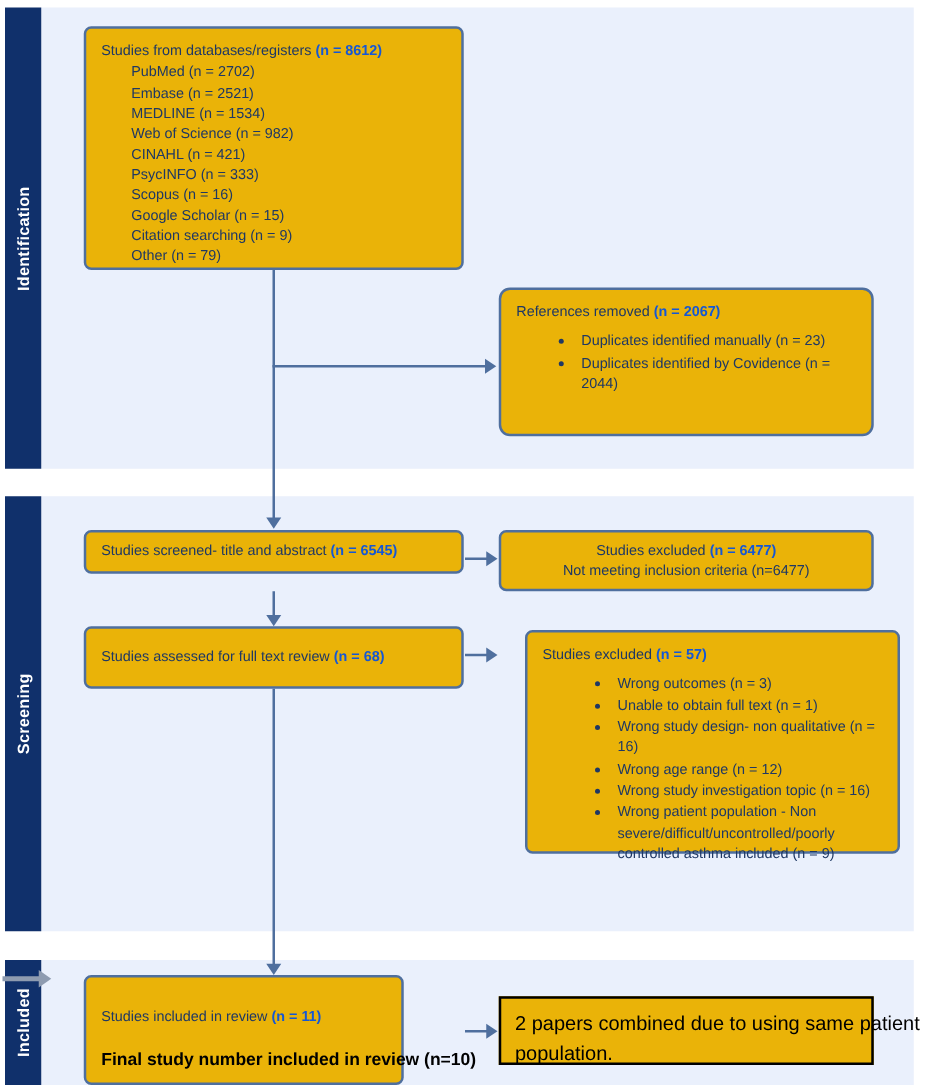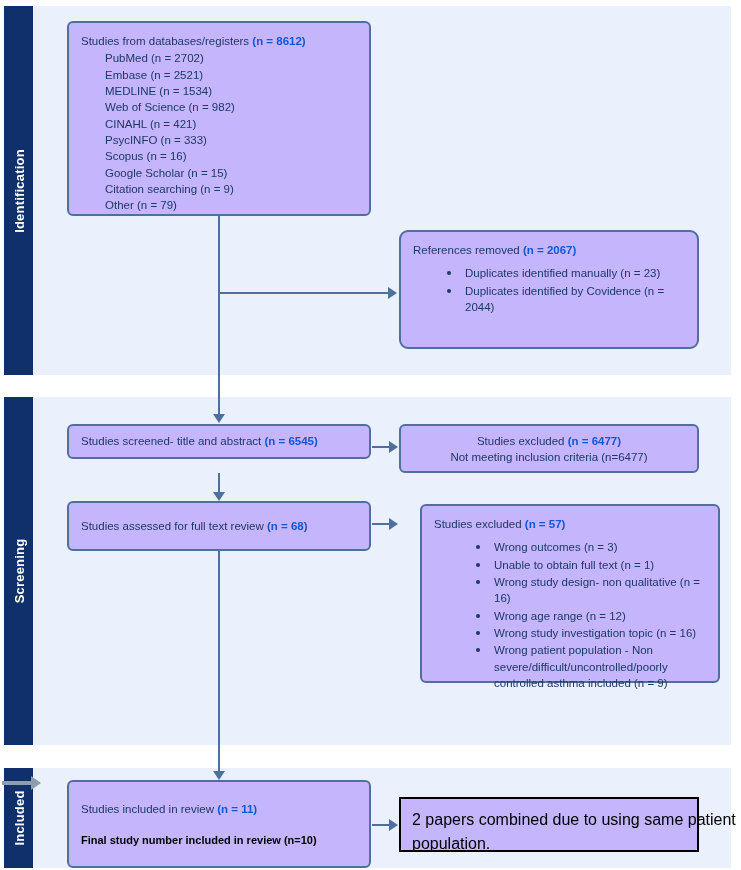--- a/index.html
+++ b/index.html
@@ -40,21 +40,21 @@
     left: 50%;
     top: 50%;
     transform: translate(-50%, -50%) rotate(-90deg);
     white-space: nowrap;
     transform-origin: center center;
   }
 
   
   .box {
     position: absolute;
-    background: #c4b5fd;
+    background: #eab308;
     border: 2px solid #4f6f9e;
     border-radius: 6px;
     box-sizing: border-box;
     color: #1f3864;
     font-size: 11.5px;
     line-height: 1.42;
     padding: 10px 12px;
   }
   .box.flat {
     border: 2px solid #000000;
@@ -101,21 +101,21 @@
     height: 4px;
     border-radius: 50%;
     background: #1f3864;
   }
   .plain-line {
     white-space: nowrap;
   }
   .boldline {
     font-weight: bold;
     color: #000000;
-    font-size: 11px;
+    font-size: 14px;
     white-space: nowrap;
   }
   .spacer-line { height: 16px; }
 
   
   .vline {
     position: absolute;
     width: 2px;
     background: #4f6f9e;
   }
@@ -251,21 +251,21 @@
     <ul class="bullets">
       <li>Wrong outcomes (n = 3)</li>
       <li>Unable to obtain full text (n = 1)</li>
       <li>Wrong study design- non qualitative (n = 16)</li>
       <li>Wrong age range (n = 12)</li>
       <li>Wrong study investigation topic (n = 16)</li>
       <li style="white-space:normal;">Wrong patient population - Non severe/difficult/uncontrolled/poorly controlled asthma included (n = 9)</li>
     </ul>
   </div>
 
-  <div class="box" style="left:67px; top:780px; width:304px; height:88px; padding-top:19px;">
+  <div class="box" style="left:67px; top:780px; width:256px; height:88px; padding-top:24px;">
     <div class="heading">
       <span>Studies included in review </span><span class="n">(n = 11)</span>
     </div>
     <div class="spacer-line"></div>
     <div class="boldline">Final study number included in review (n=10)</div>
   </div>
 
   <div class="box flat" style="left:399px; top:797px; width:300px; height:55px; padding:9px 11px;">
     <div class="plain-line">2 papers combined due to using same patient</div>
     <div class="plain-line">population.</div>

